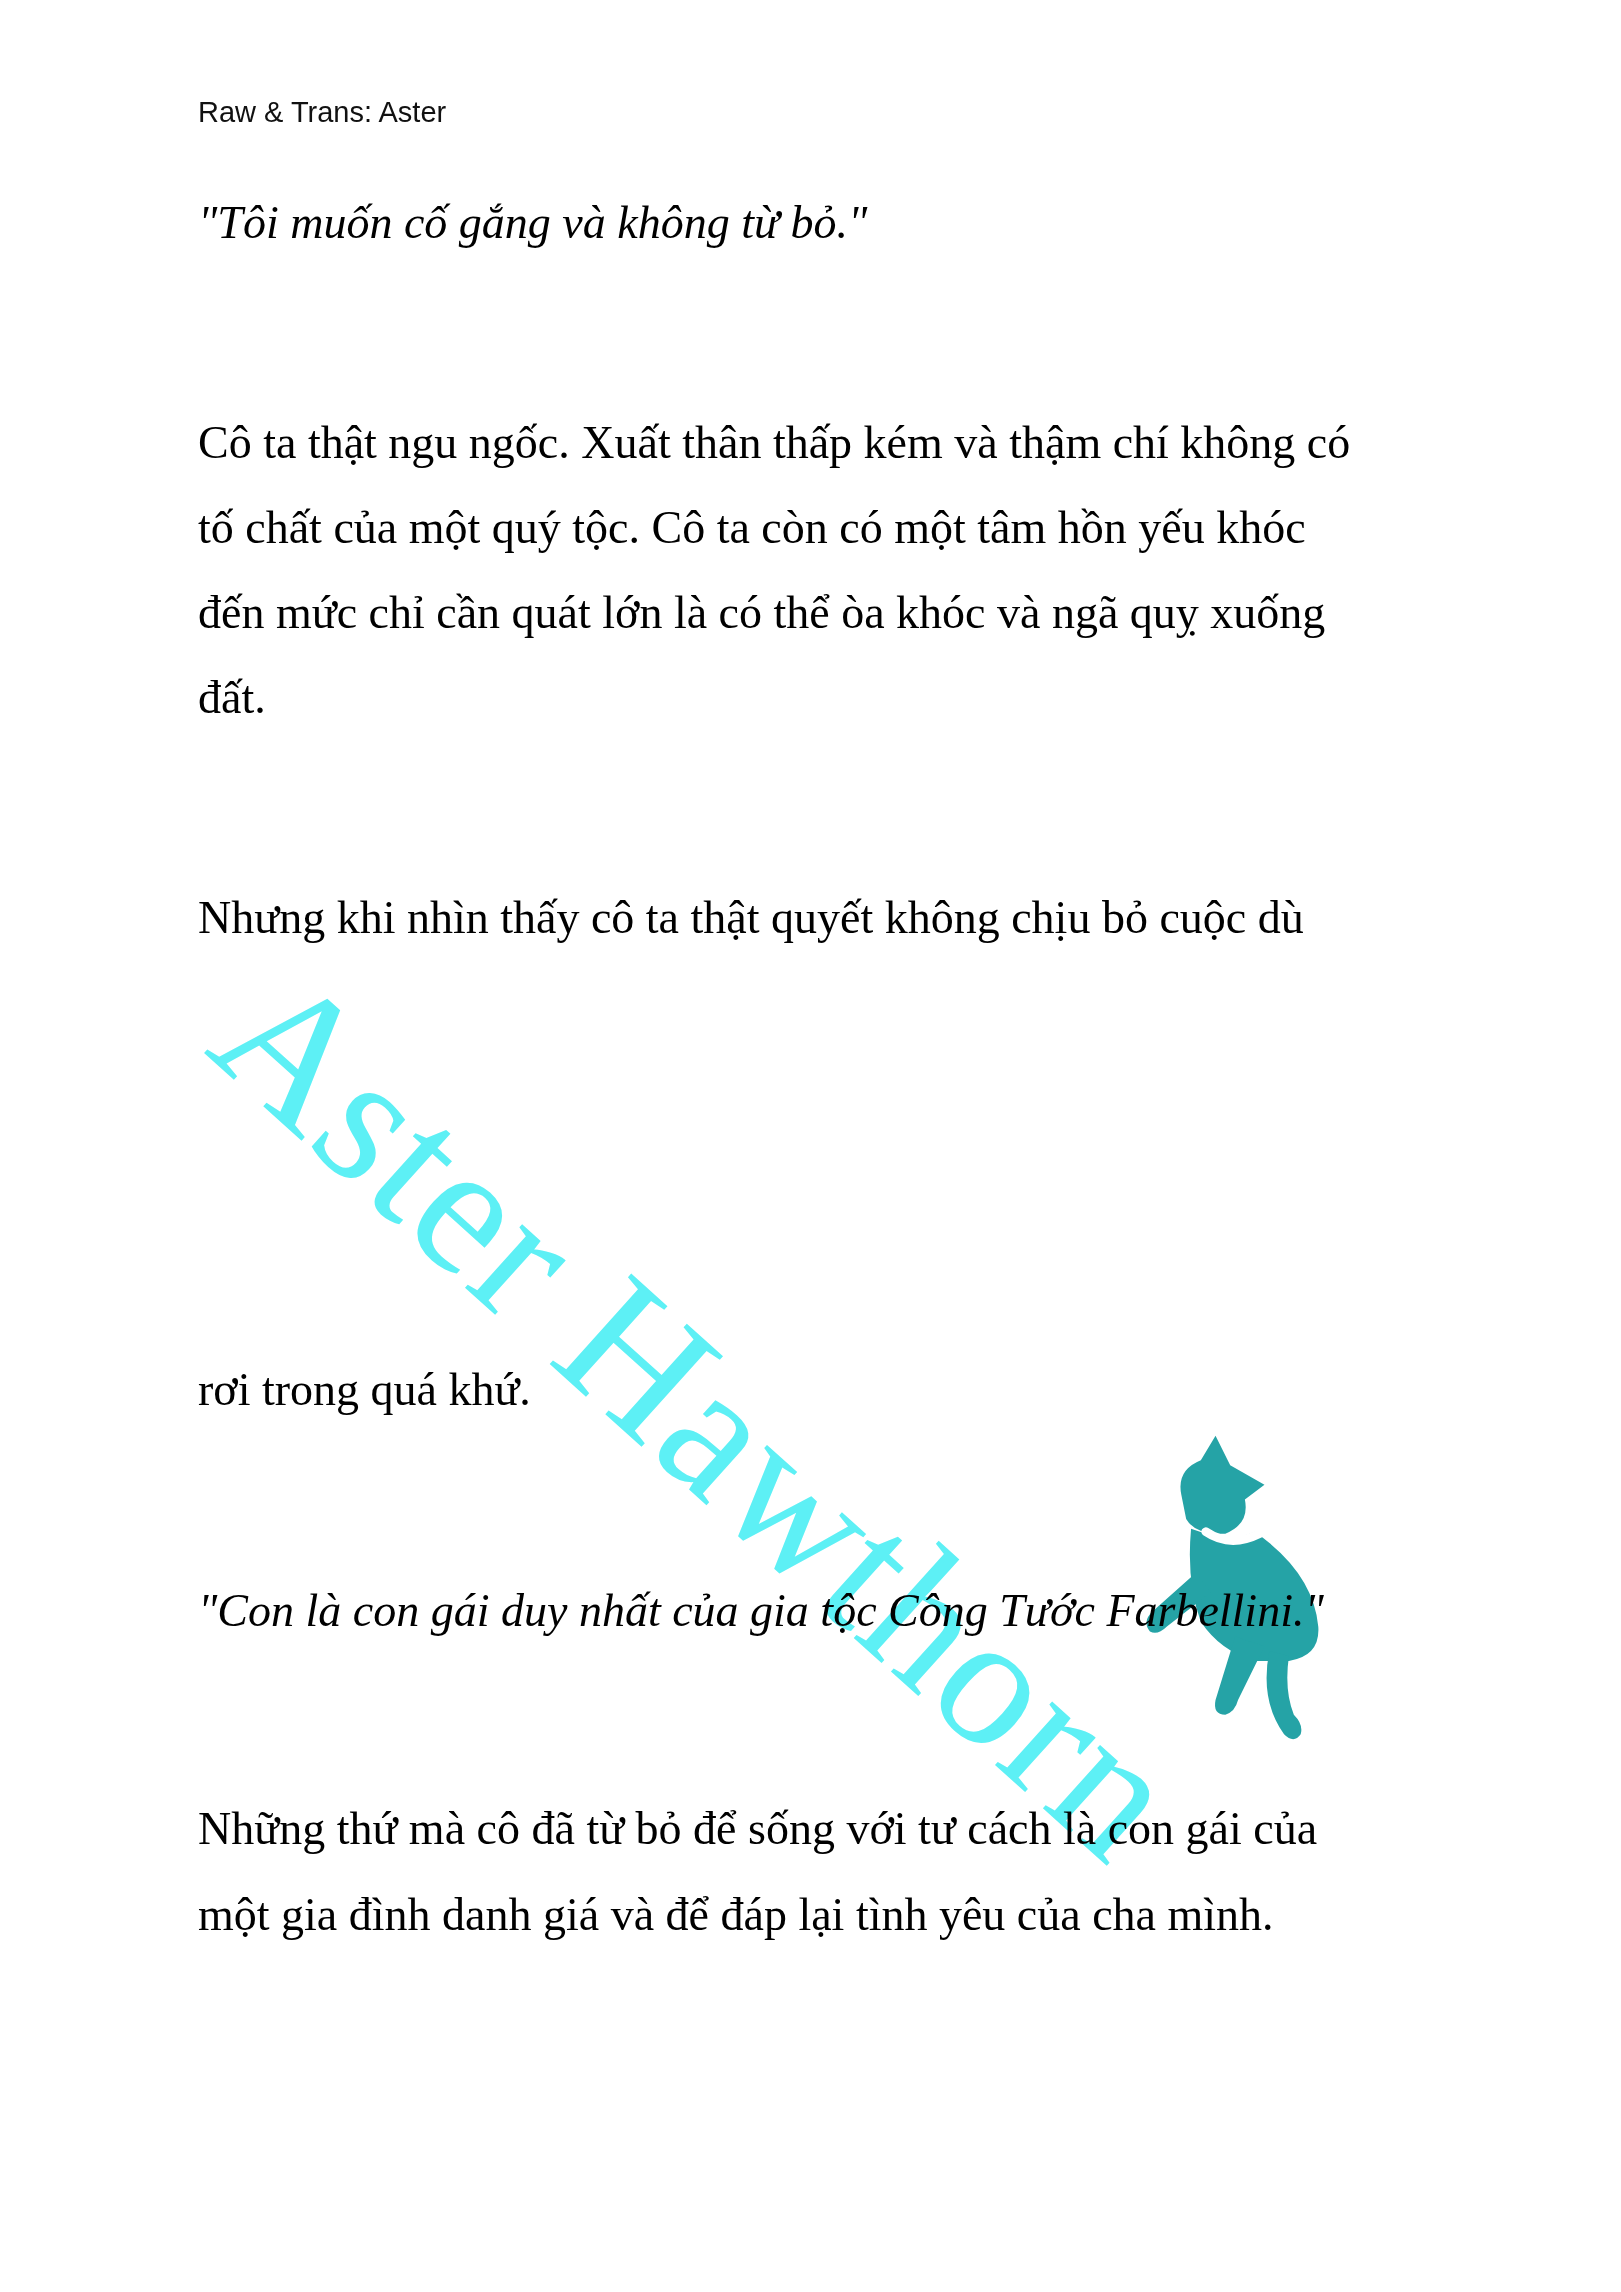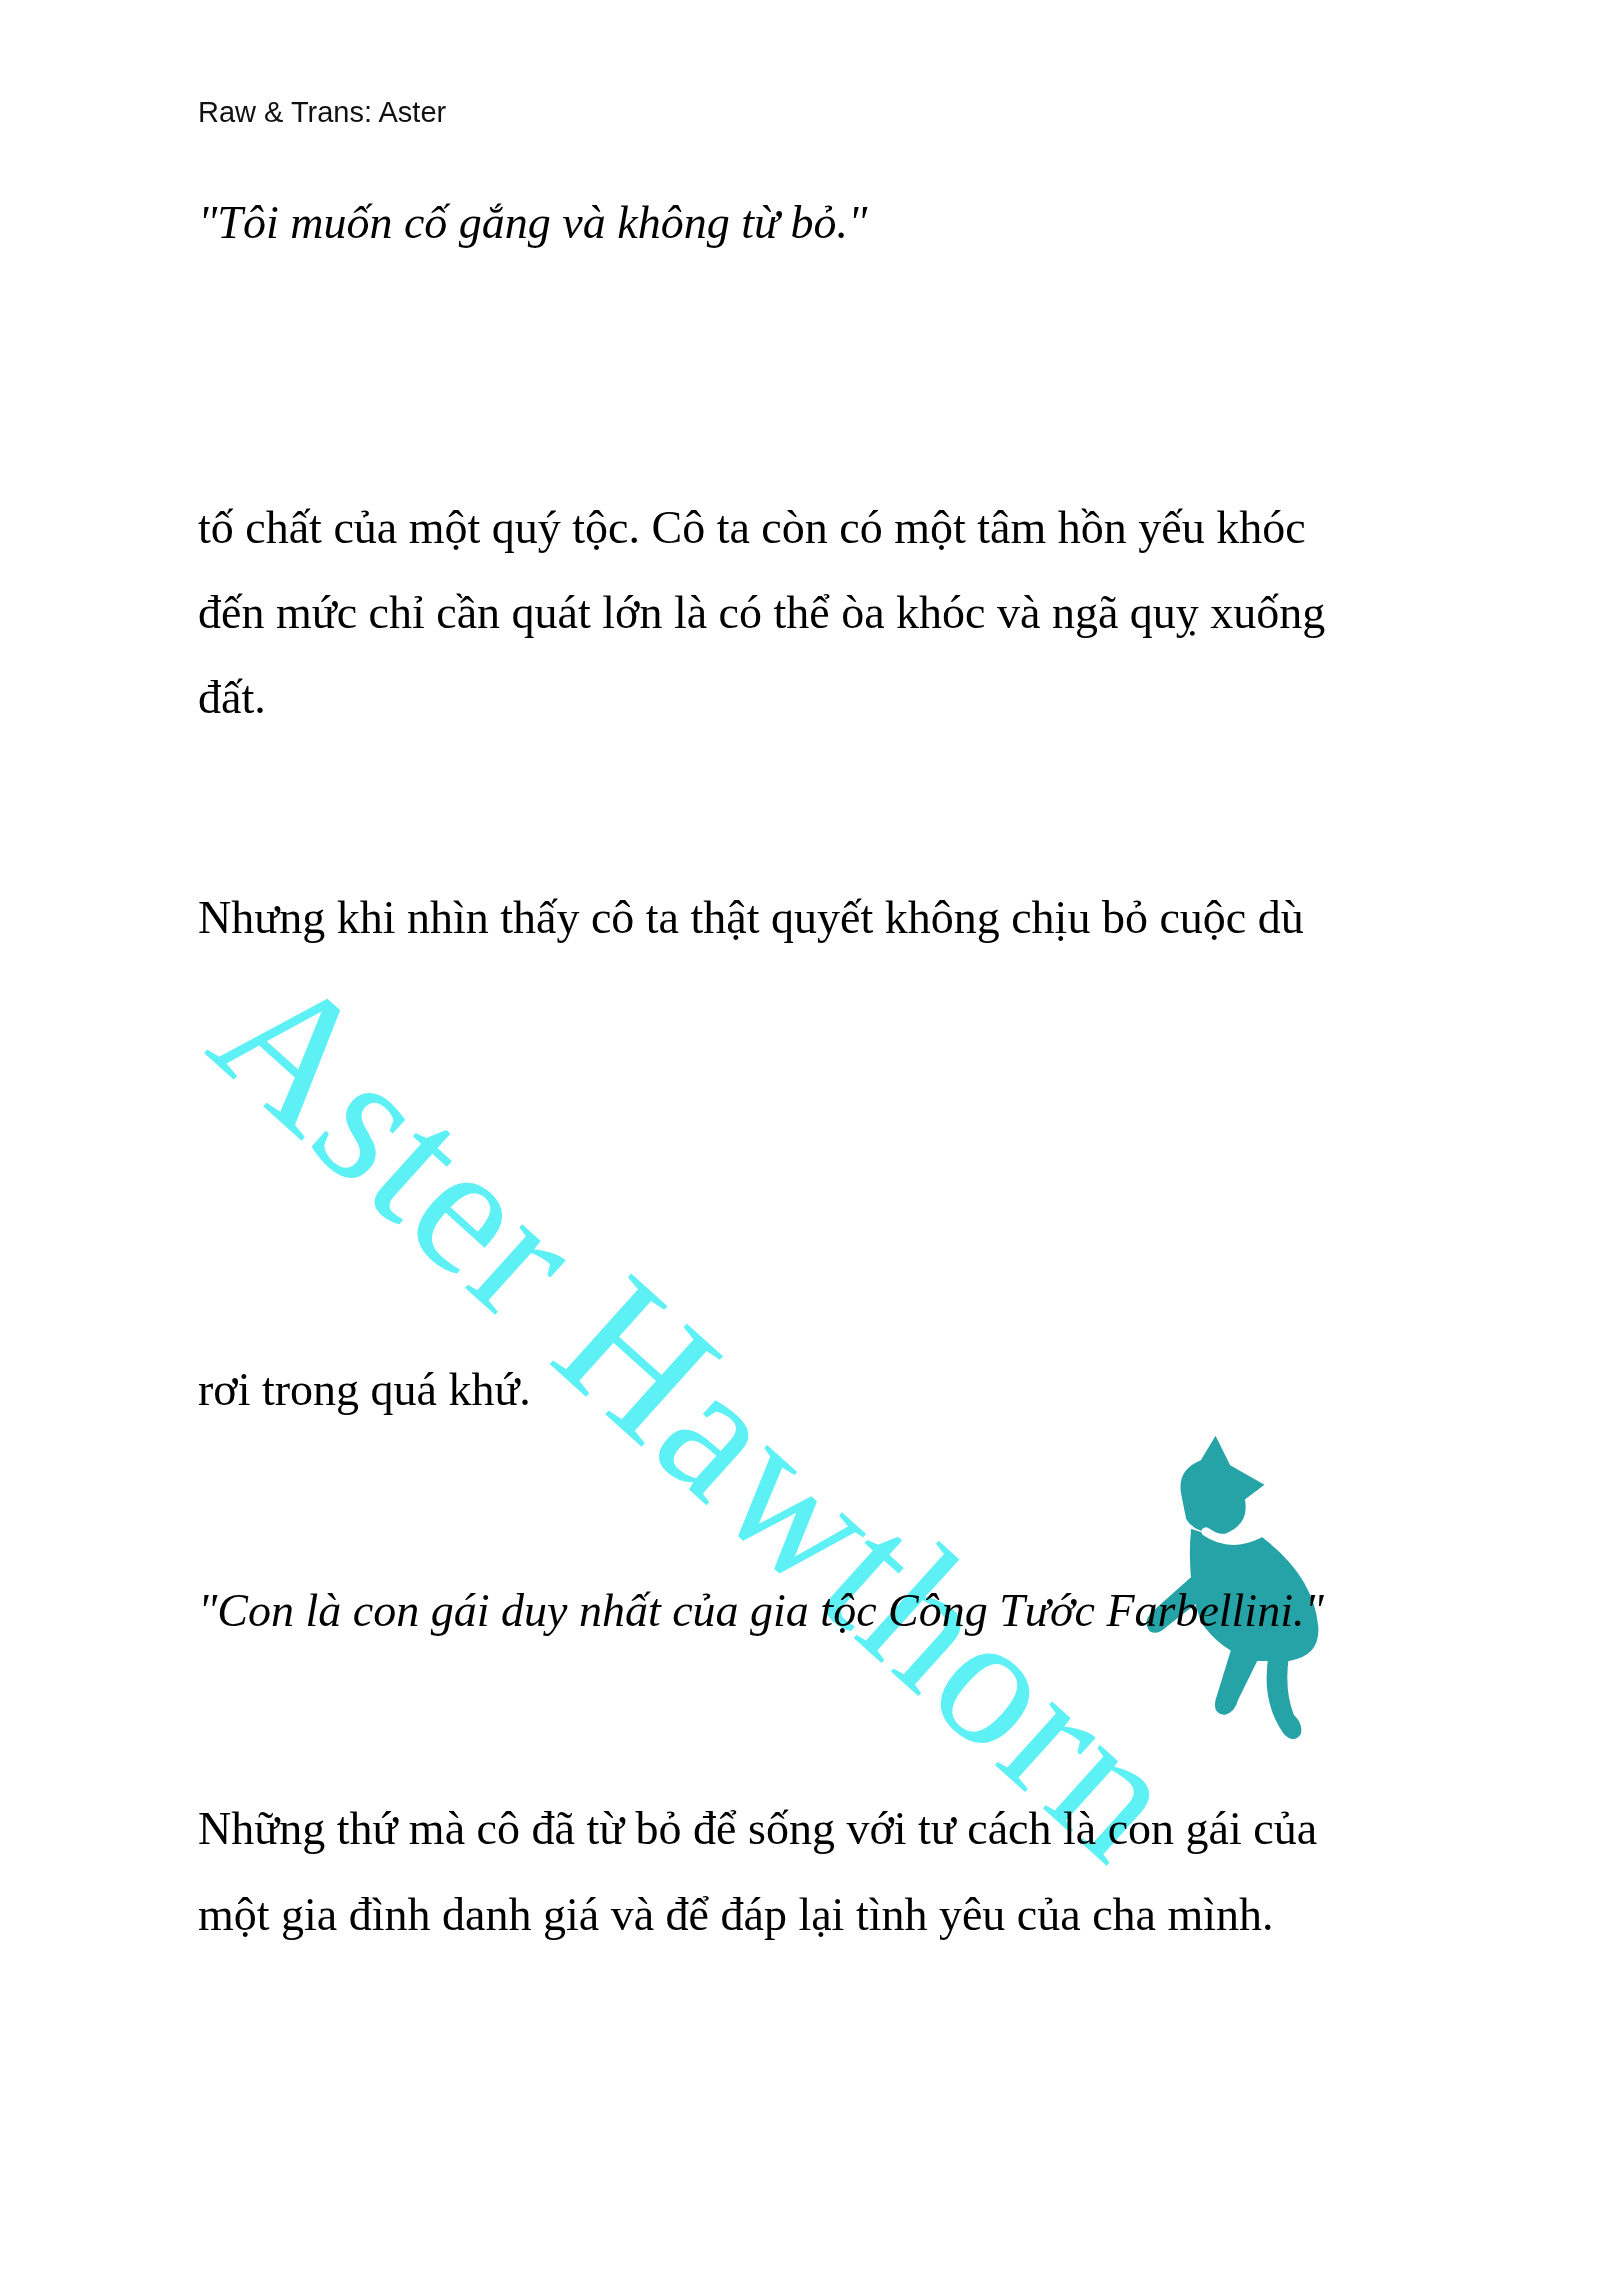--- a/index.html
+++ b/index.html
@@ -46,20 +46,21 @@
     <path d="M65 108 Q90 125 120 110" stroke="#ffffff" stroke-width="9" fill="none" stroke-linecap="round"></path>
   </svg>
 
   <div class="watermark">Aster Hawthorn</div>
 
   <div class="text-layer">
     <div class="header">Raw &amp; Trans: Aster</div>
 
     <div class="line italic" style="top:200px">"Tôi muốn cố gắng và không từ bỏ."</div>
 
+    <div class="line" style="top:420px">Cô ta thật ngu ngốc. Xuất thân thấp kém và thậm chí không có</div>
     <div class="line" style="top:505px">tố chất của một quý tộc. Cô ta còn có một tâm hồn yếu khóc</div>
     <div class="line" style="top:590px">đến mức chỉ cần quát lớn là có thể òa khóc và ngã quỵ xuống</div>
     <div class="line" style="top:675px">đất.</div>
 
     <div class="line" style="top:895px">Nhưng khi nhìn thấy cô ta thật quyết không chịu bỏ cuộc dù</div>
 
     <div class="line" style="top:1367px">rơi trong quá khứ.</div>
 
     <div class="line italic" style="top:1588px">"Con là con gái duy nhất của gia tộc Công Tước Farbellini."</div>
 

